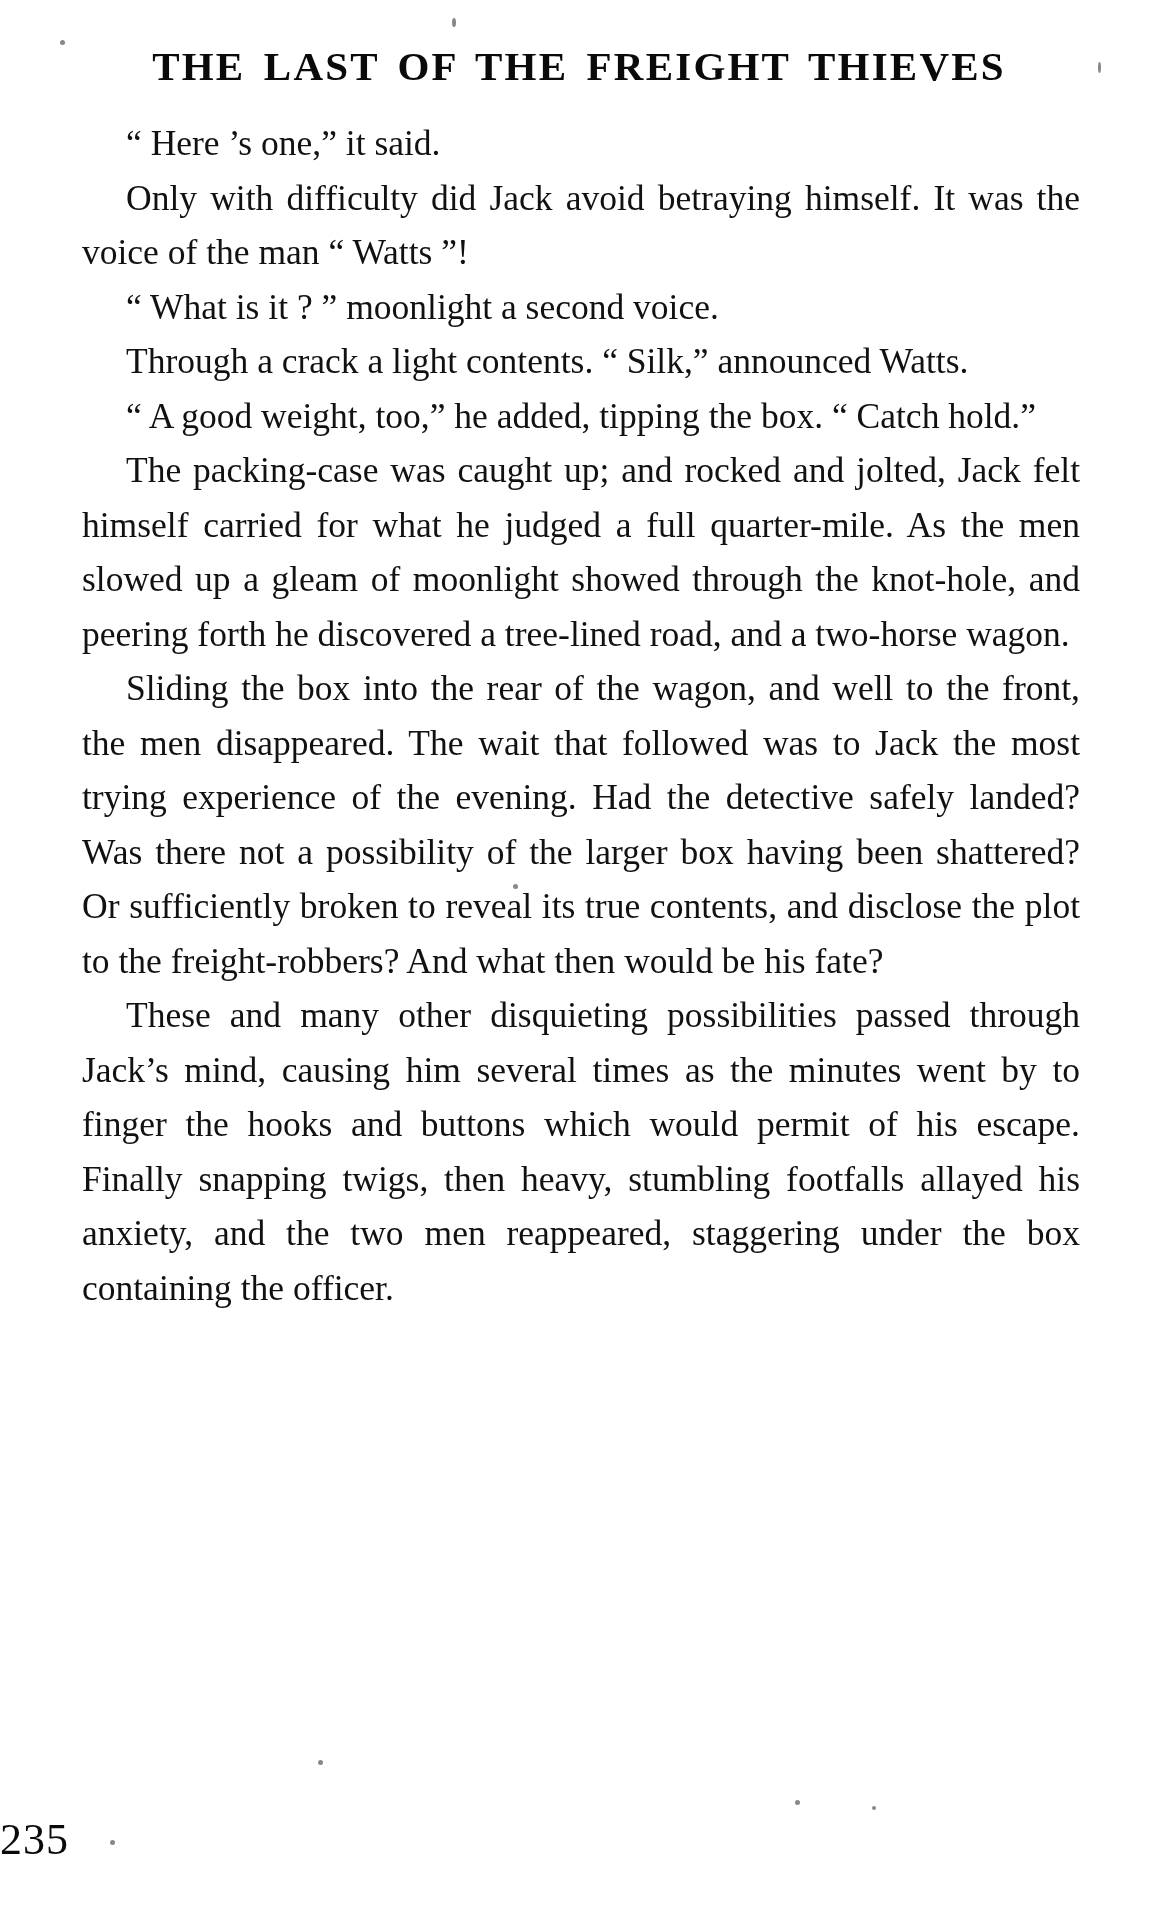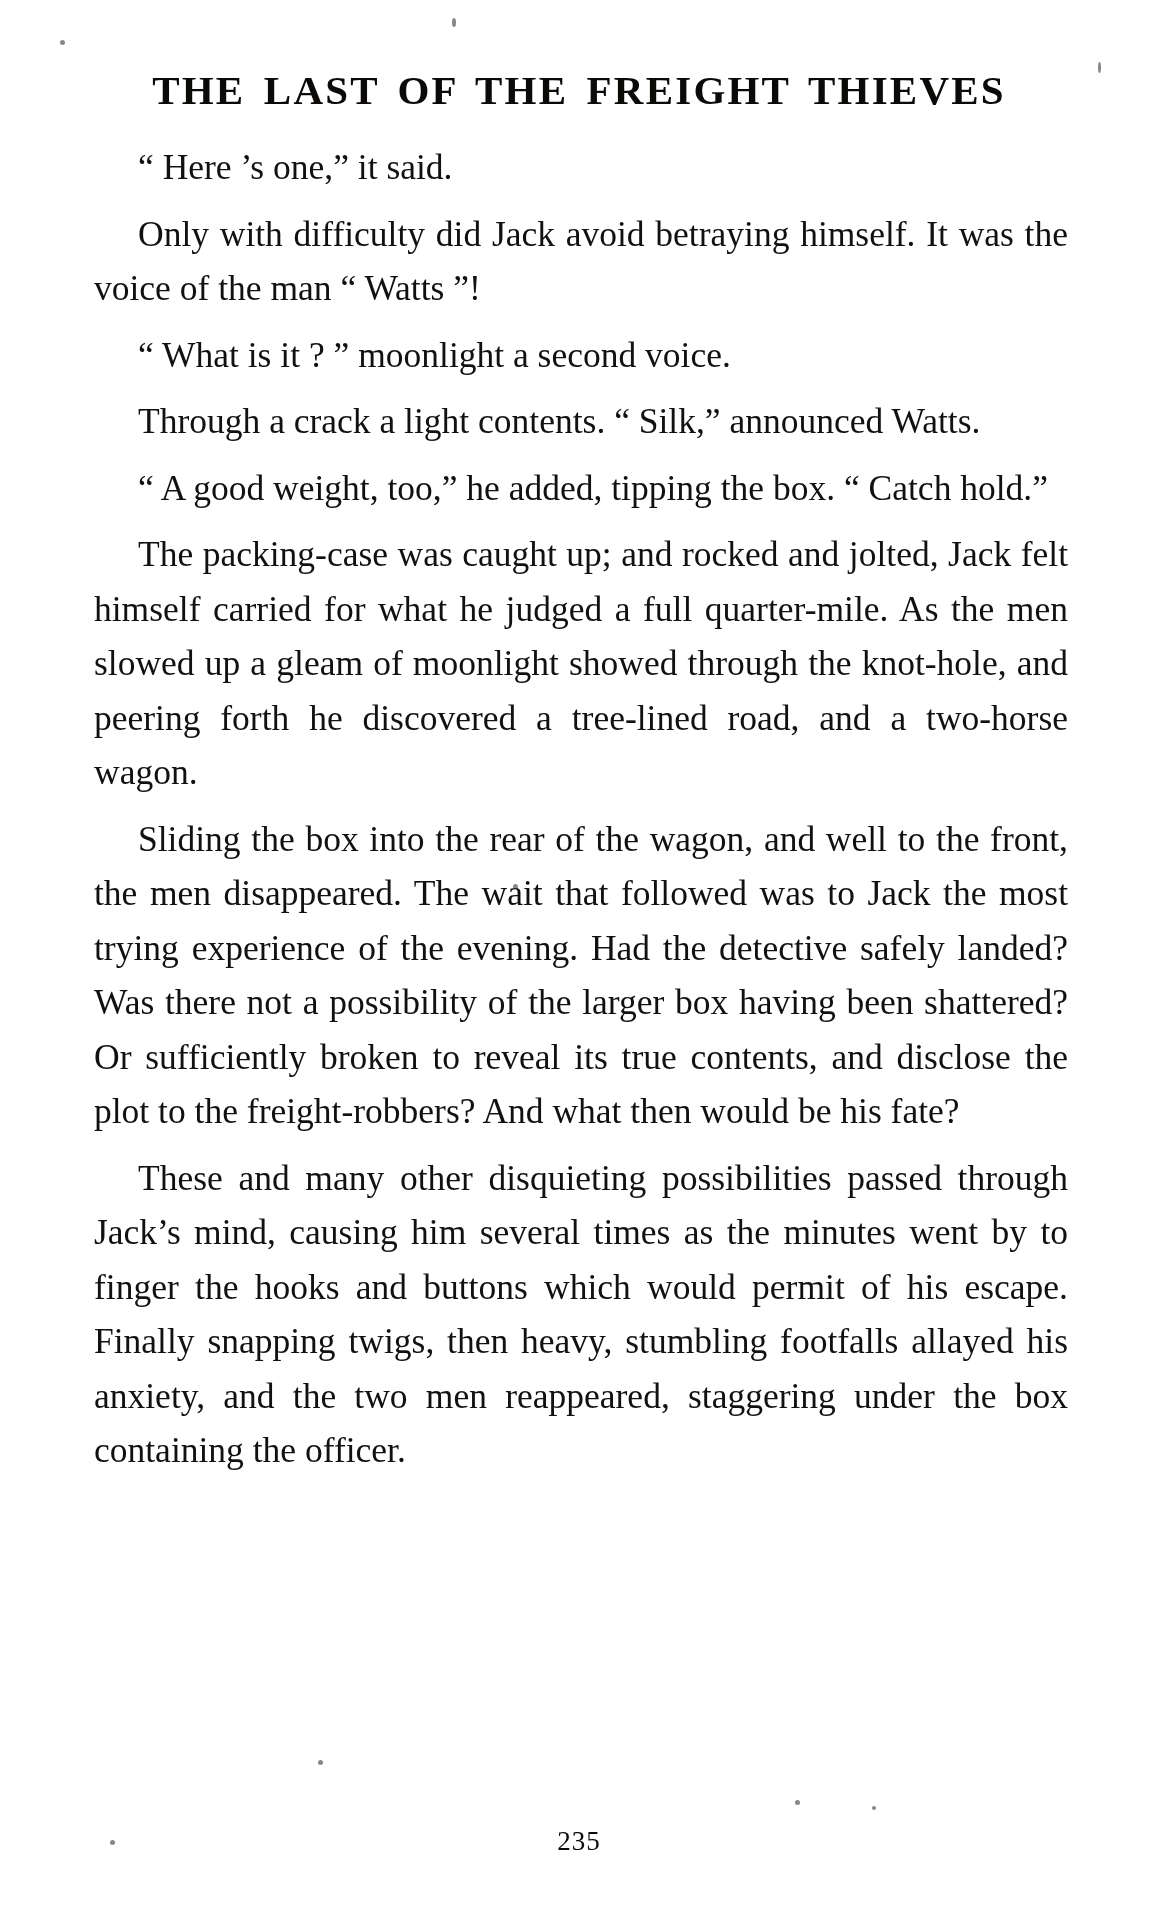--- a/index.html
+++ b/index.html
@@ -14,50 +14,49 @@
     color: #100d0a;
     position: relative;
     overflow: hidden;
   }
   .page {
     position: absolute;
     left: 0; top: 0;
     width: 1158px;
     height: 1905px;
     box-sizing: border-box;
-    padding: 48px 70px 40px 70px;
+    padding: 24px 70px 40px 70px;
   }
   .running-head {
     text-align: center;
     font-size: 41px;
     letter-spacing: 2.2px;
     word-spacing: 6px;
     margin: 18px 0 26px 0;
     white-space: nowrap;
     color: #0c0a08;
   }
   .body-text {
     font-size: 35.5px;
     line-height: 54.5px;
     text-align: justify;
     text-justify: inter-word;
     color: #131010;
     padding: 0 8px 0 12px;
   }
   .body-text p {
-    margin: 12px;
+    margin: 0;
     text-indent: 44px;
   }
   .folio {
     position: absolute;
     left: 0;
     right: 0;
-    bottom: 48px;
-    text-align: center;
-    font-size: 27px;
+    bottom: 40px;
+    font-size: 44px;
     letter-spacing: 1px;
     color: #0c0a08;
   }
   .speck {
     position: absolute;
     background: #2a2520;
     border-radius: 50%;
     opacity: 0.55;
   }
 </style>

